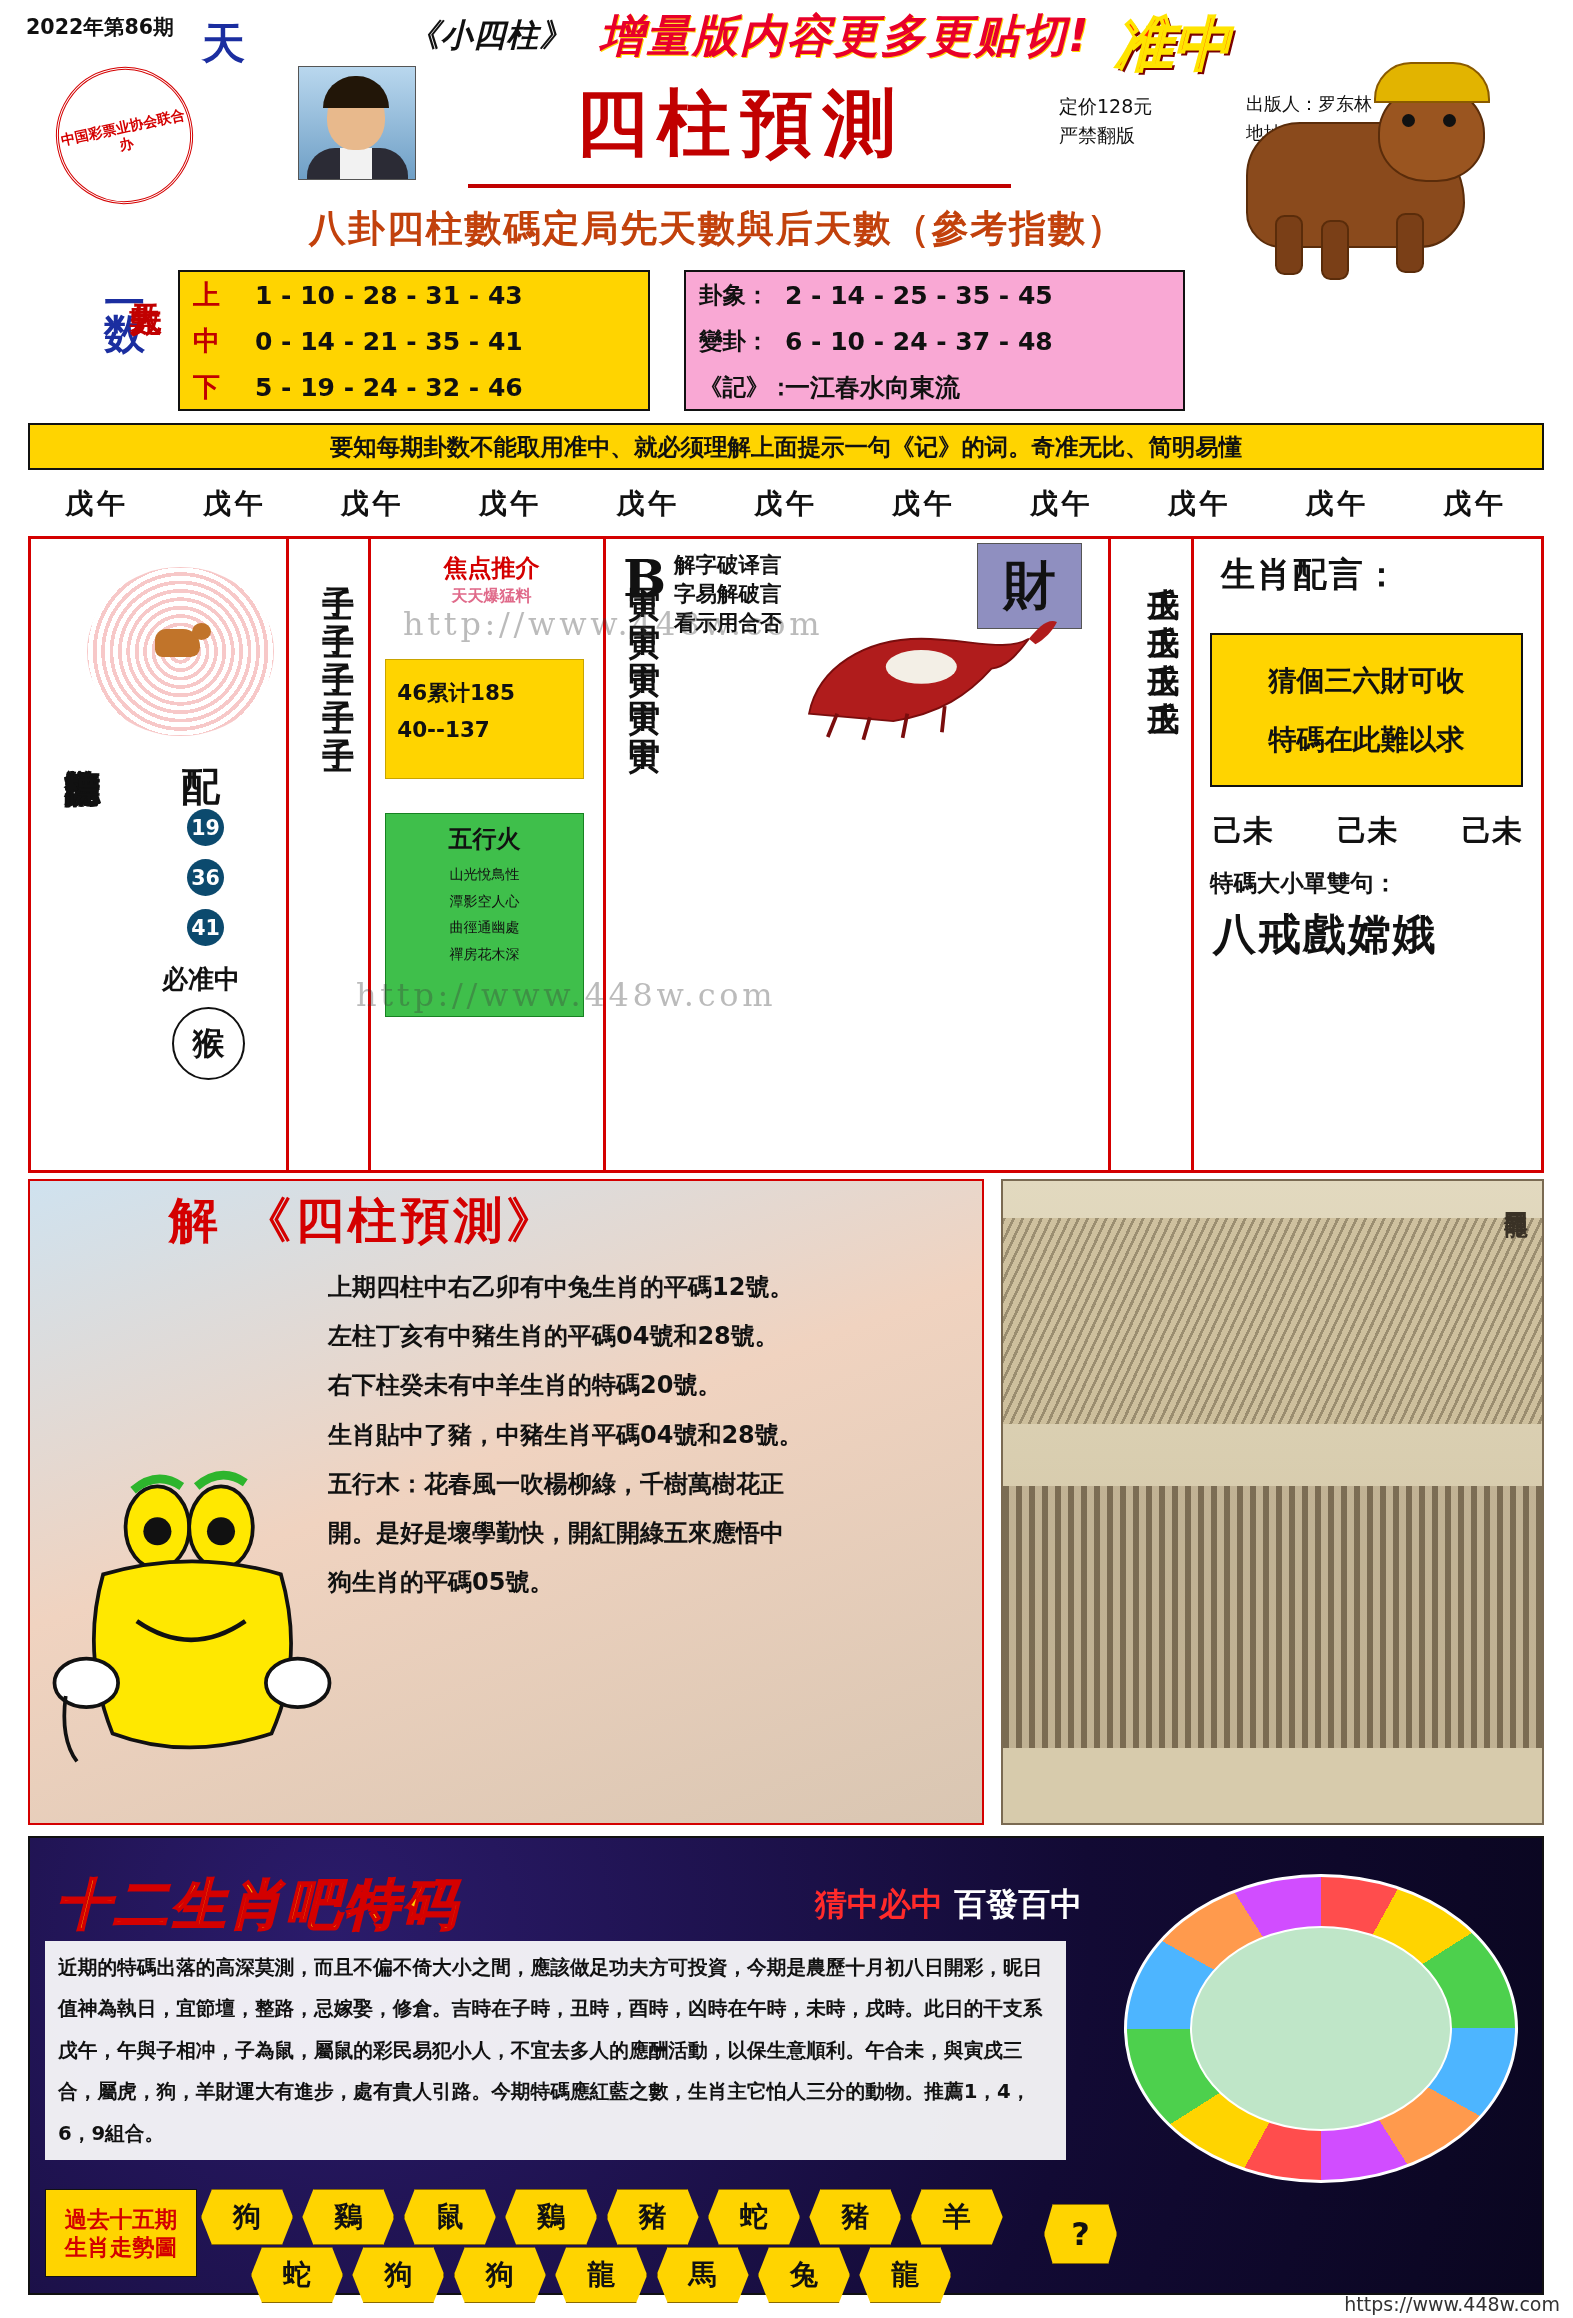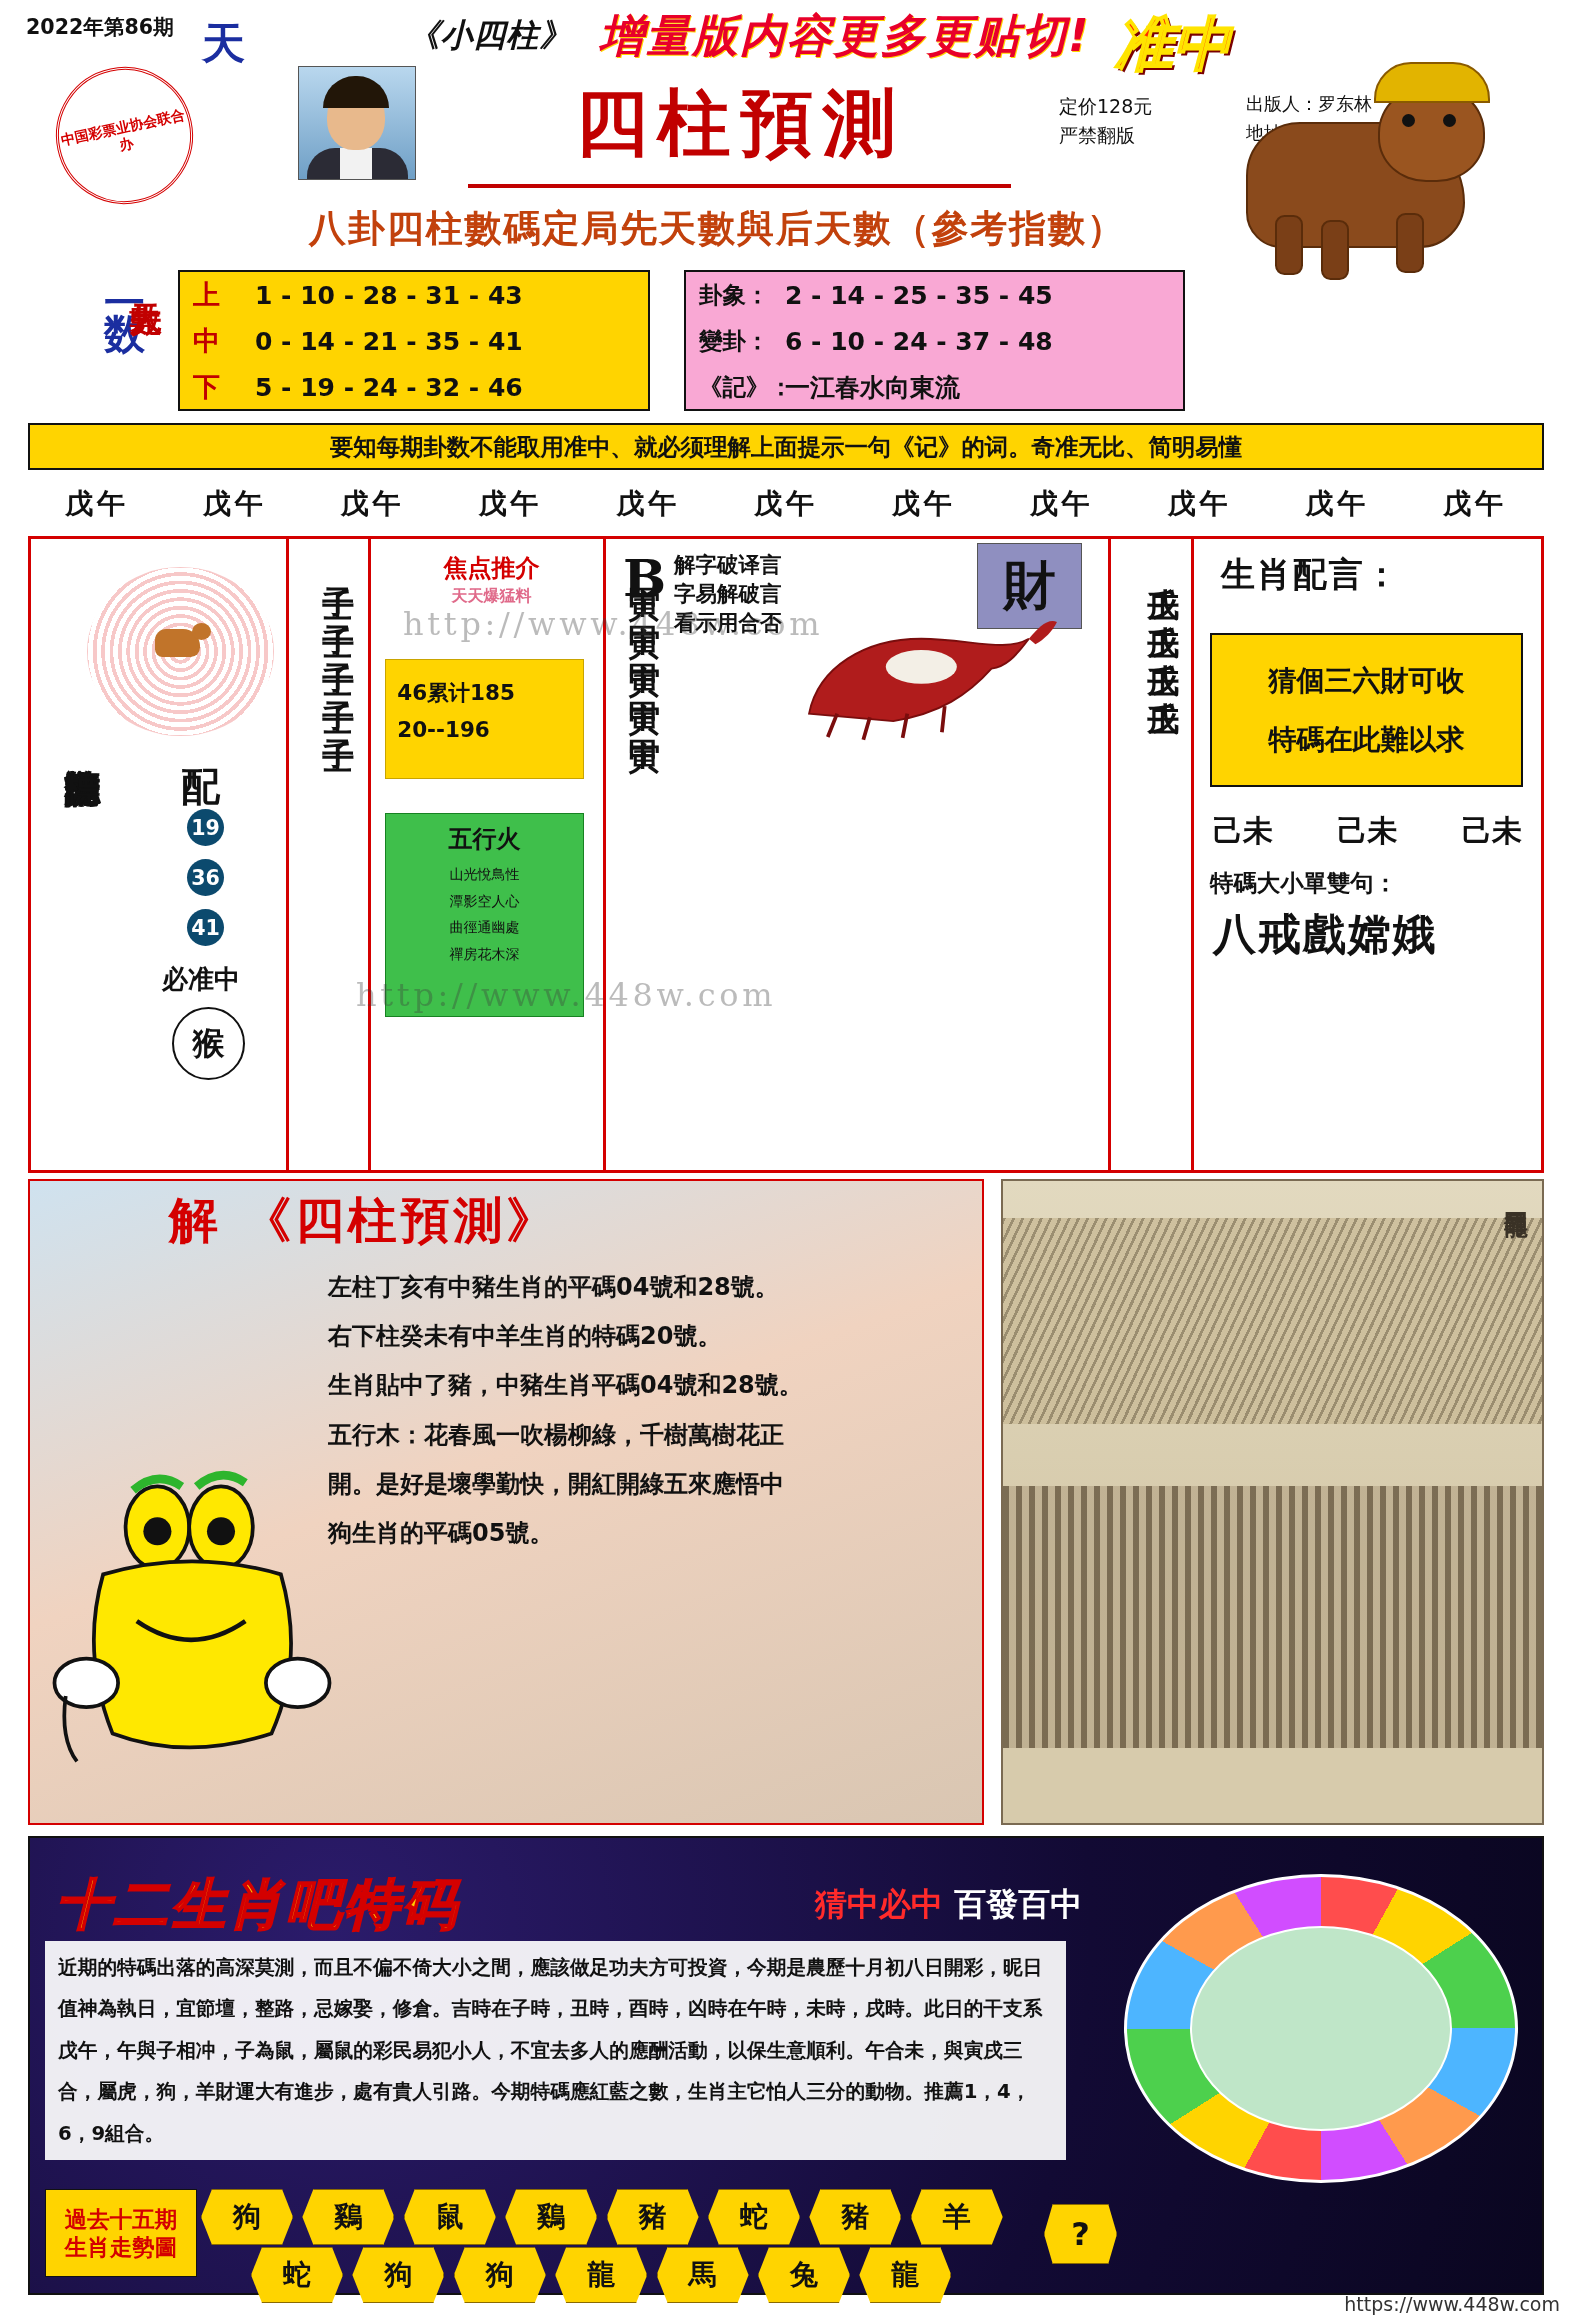--- a/index.html
+++ b/index.html
@@ -292,21 +292,21 @@
     <div class="pillar vtext" style="left:277px;top:22.5px;">壬子 壬子 壬子 壬子 壬子</div>
     <div class="pillar vtext" style="left:583px;top:22.5px;">甲寅 甲寅 甲寅 甲寅 甲寅</div>
     <div class="pillar vtext" style="left:1102px;top:22.5px;">壬戌 壬戌 壬戌 壬戌</div>
 
     <div class="focus">
       <span>焦点推介</span>
       <small>天天爆猛料</small>
     </div>
     <div class="yellowbox">
       <div>46累计185</div>
-      <div>20--196</div>
+      <div>40--137</div>
     </div>
     <div class="greenbox">
       <div class="gt">五行火</div>
       <div class="gl">山光悅鳥性</div>
       <div class="gl">潭影空人心</div>
       <div class="gl">曲徑通幽處</div>
       <div class="gl">禪房花木深</div>
     </div>
 
     <div class="bigB">B</div>
@@ -343,20 +343,21 @@
 
   <div class="watermark" style="left:403px;top:605px;">http://www.448w.com</div>
   <div class="watermark" style="left:356px;top:976px;">http://www.448w.com</div>
 
   <div class="explain"></div>
   <div class="explain-title">
     <span>解</span>
     <span>《四柱預測》</span>
   </div>
   <div class="explain-body">
+    <div>上期四柱中右乙卯有中兔生肖的平碼12號。</div>
     <div>左柱丁亥有中豬生肖的平碼04號和28號。</div>
     <div>右下柱癸未有中羊生肖的特碼20號。</div>
     <div>生肖貼中了豬，中豬生肖平碼04號和28號。</div>
     <div>五行木：花春風一吹楊柳綠，千樹萬樹花正</div>
     <div>開。是好是壞學勤快，開紅開綠五來應悟中</div>
     <div>狗生肖的平碼05號。</div>
   </div>
 
   <div class="frog">
     <svg width="290" height="337" viewBox="0 0 310 360" aria-hidden="true">

